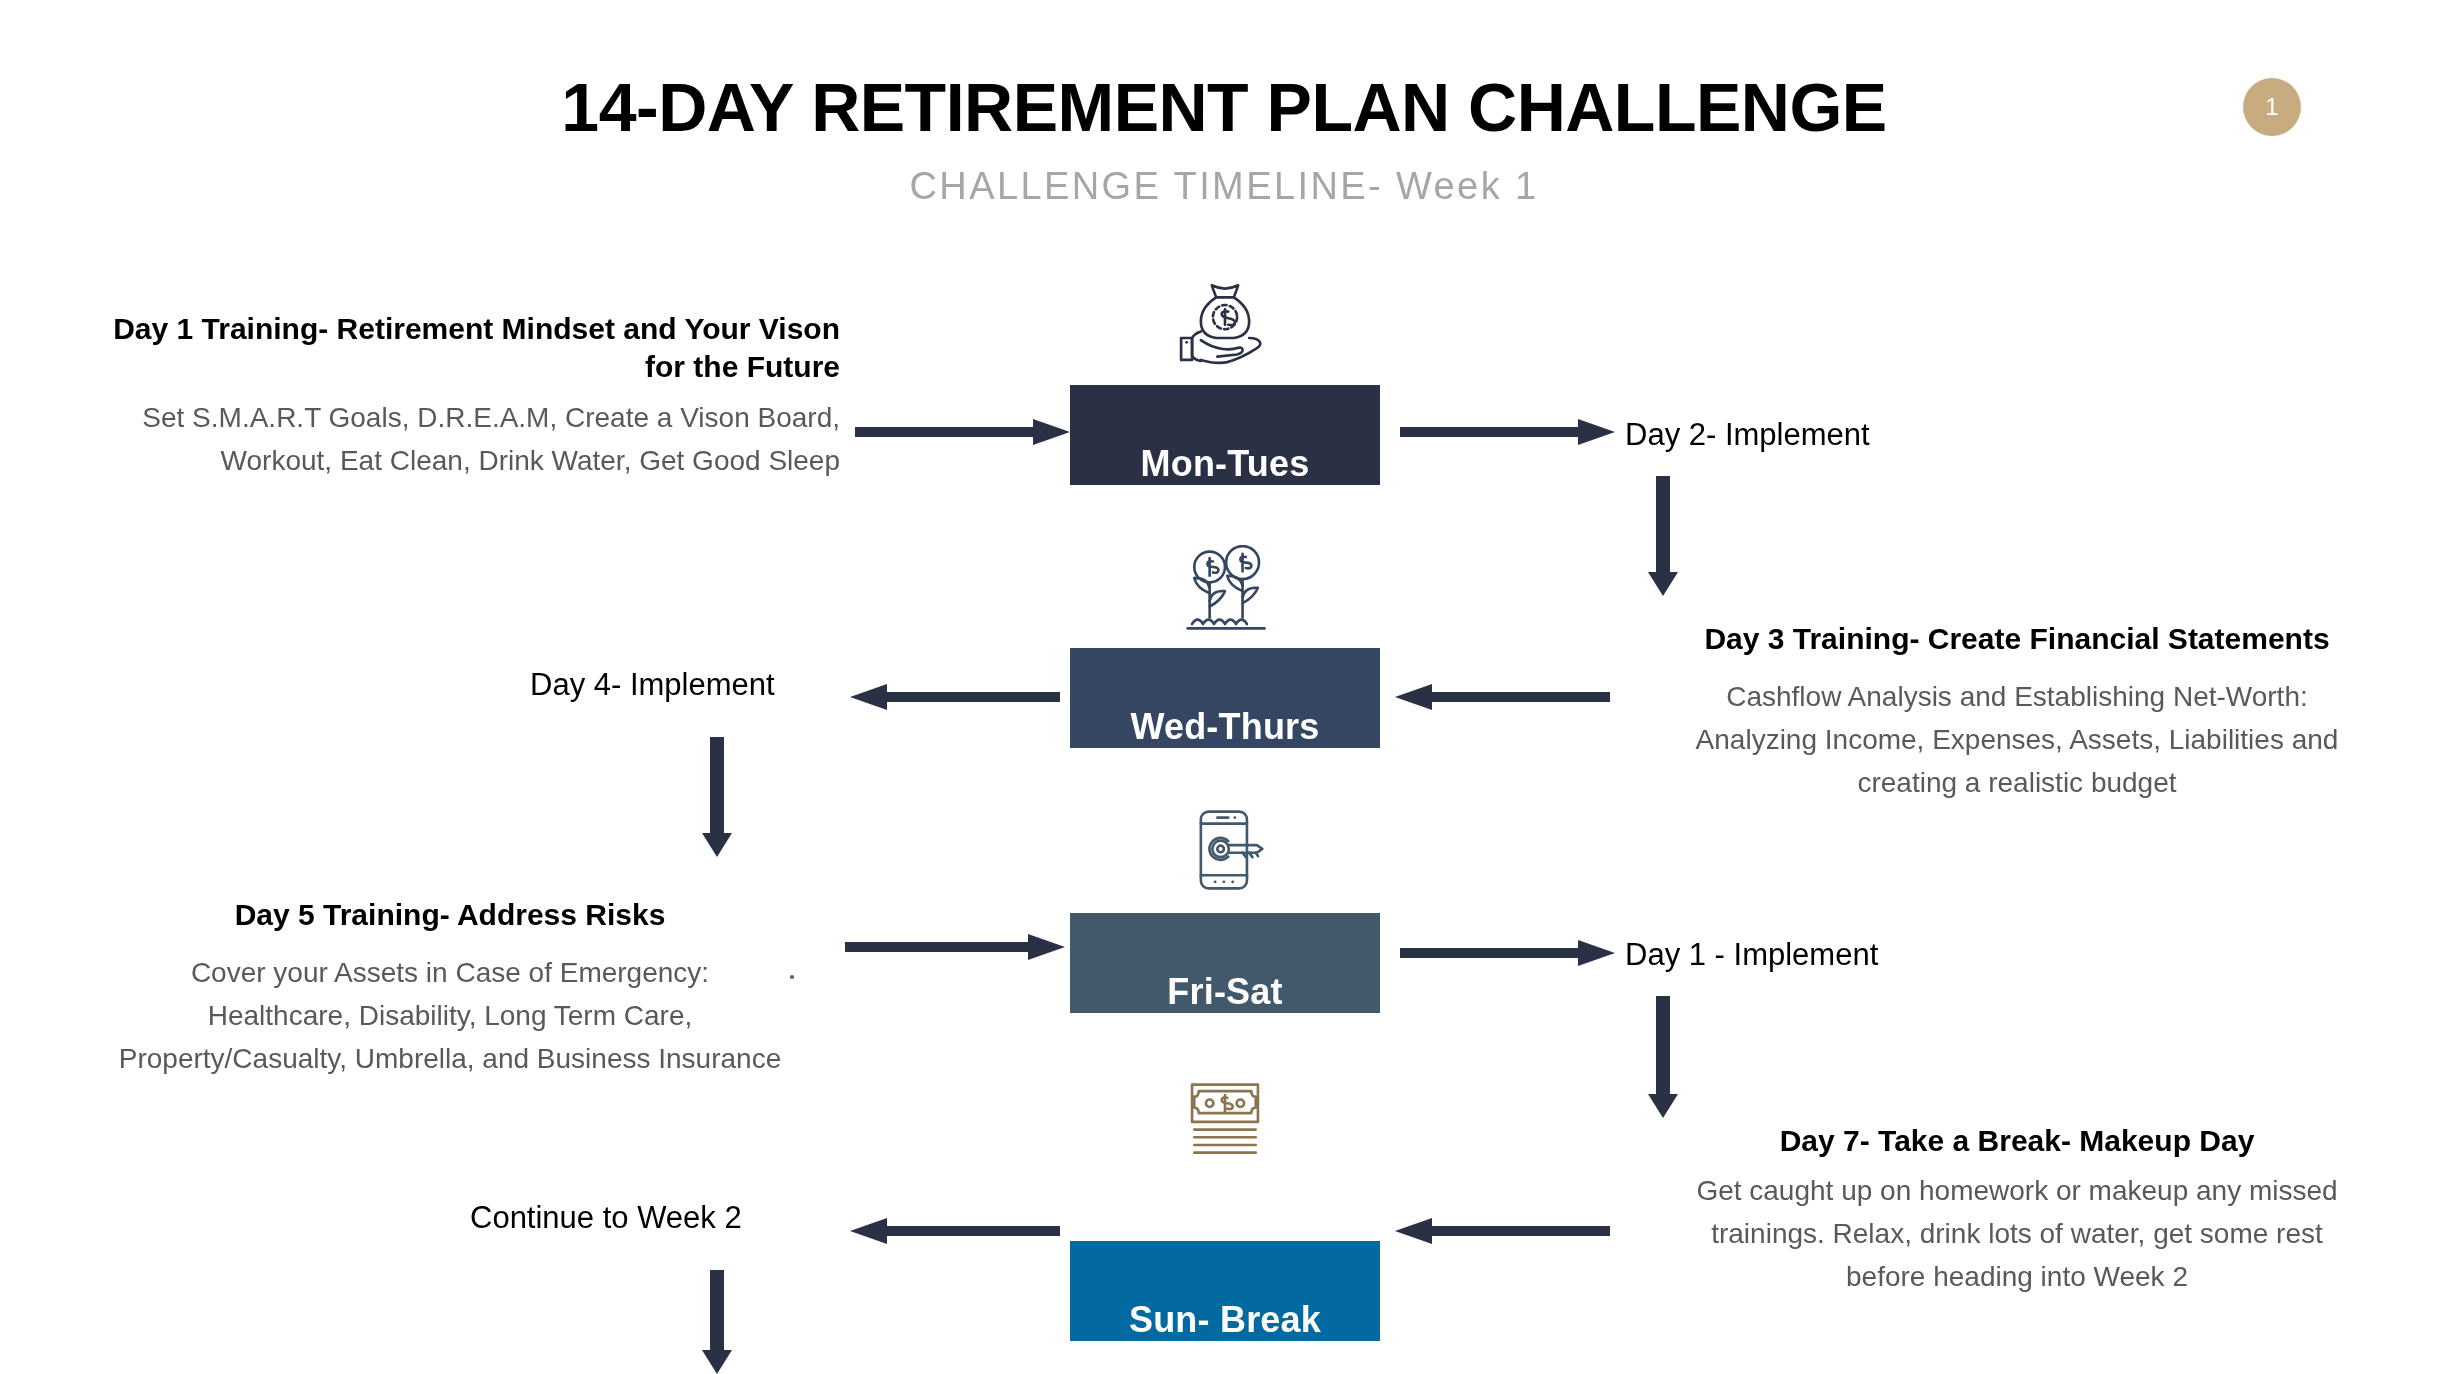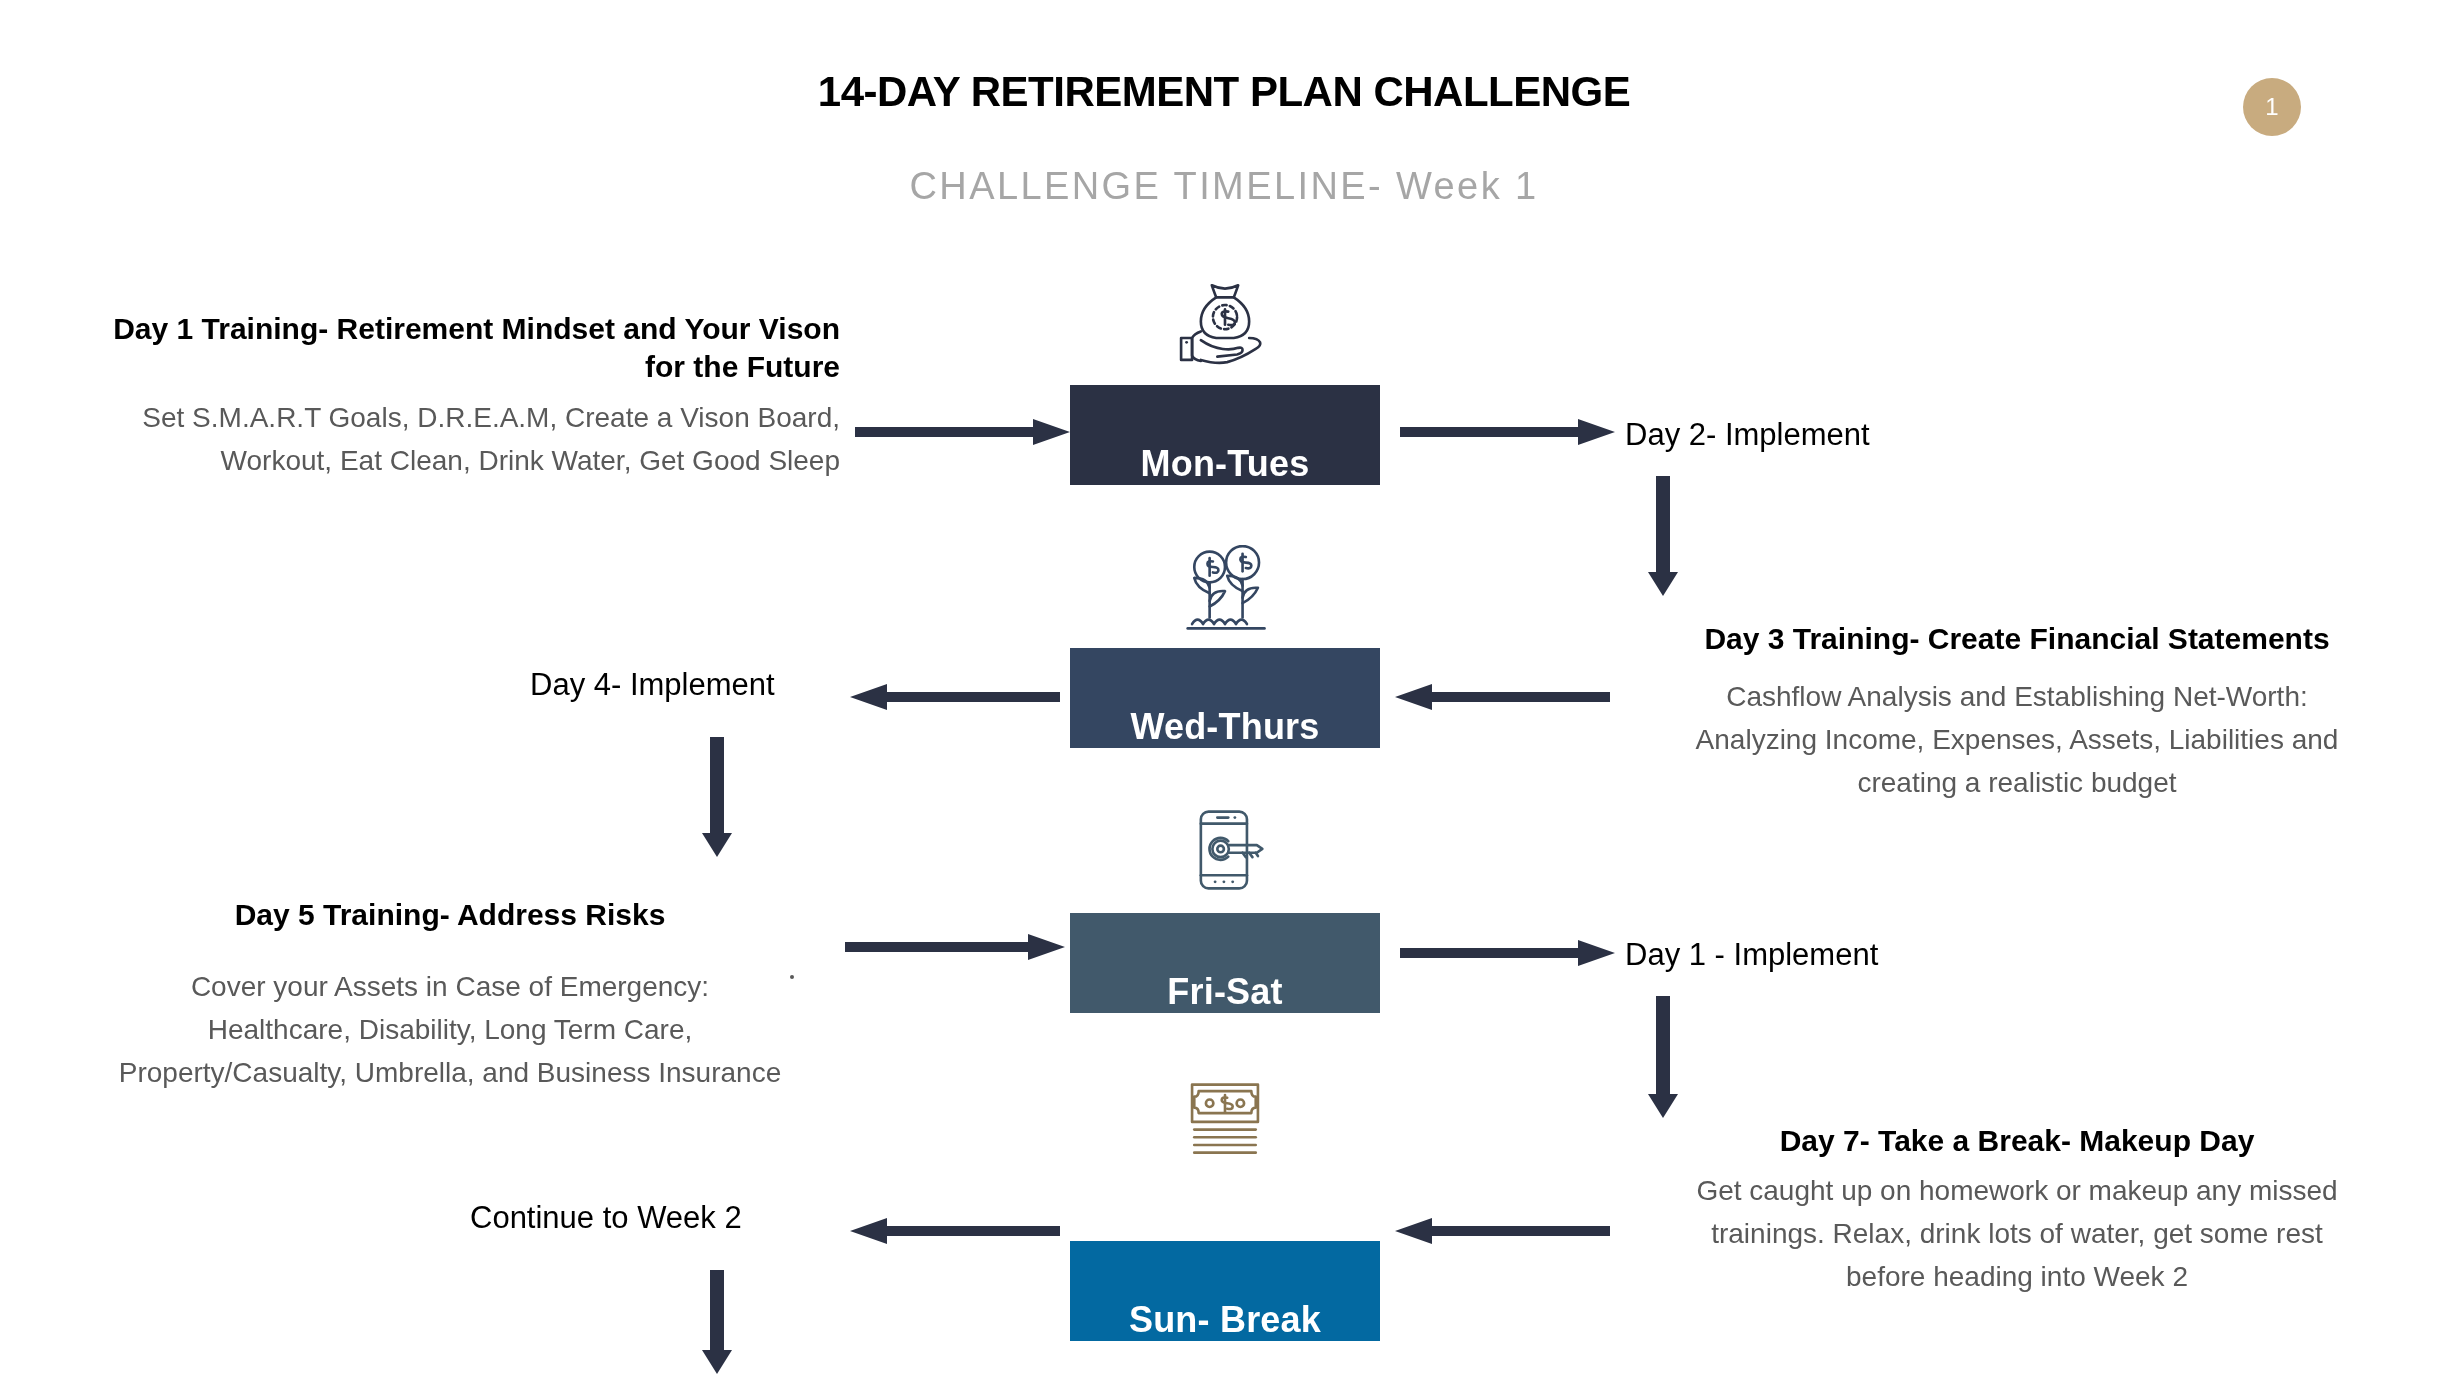--- a/index.html
+++ b/index.html
@@ -19,21 +19,21 @@
     overflow: hidden;
   }
 
   
   .slide-title {
     position: absolute;
     left: 0;
     top: 68px;
     width: 2448px;
     text-align: center;
-    font-size: 42px;
+    font-size: 68px;
     font-weight: bold;
     letter-spacing: -0.5px;
     color: #000000;
     white-space: nowrap;
   }
   .slide-subtitle {
     position: absolute;
     left: 0;
     top: 165px;
     width: 2448px;
@@ -292,21 +292,21 @@
 
   <div class="txt-block align-right" style="left:100px; top:310px; width:740px;">
     <div class="t-head spaced">Day 1 Training- Retirement Mindset and Your Vison for the Future</div>
     <div class="t-body">Set S.M.A.R.T Goals, D.R.E.A.M, Create a Vison Board,</div>
     <div class="t-body">Workout, Eat Clean, Drink Water, Get Good Sleep</div>
   </div>
 
   <div class="lbl-bold" style="left:530px; top:667px;">Day 4- Implement</div>
 
   <div class="txt-block align-center" style="left:60px; top:896px; width:780px;">
-    <div class="t-head" style="margin-bottom:32px;">Day 5 Training- Address Risks</div>
+    <div class="t-head" style="margin-bottom:18px;">Day 5 Training- Address Risks</div>
     <div class="t-body">Cover your Assets in Case of Emergency:</div>
     <div class="t-body">Healthcare, Disability, Long Term Care,</div>
     <div class="t-body">Property/Casualty, Umbrella, and Business Insurance</div>
   </div>
   <div class="stray-dot" style="left:790px; top:975px;"></div>
 
   <div class="lbl-bold" style="left:470px; top:1200px;">Continue to Week 2</div>
 
   <div class="lbl-bold" style="left:1625px; top:417px;">Day 2- Implement</div>
 

